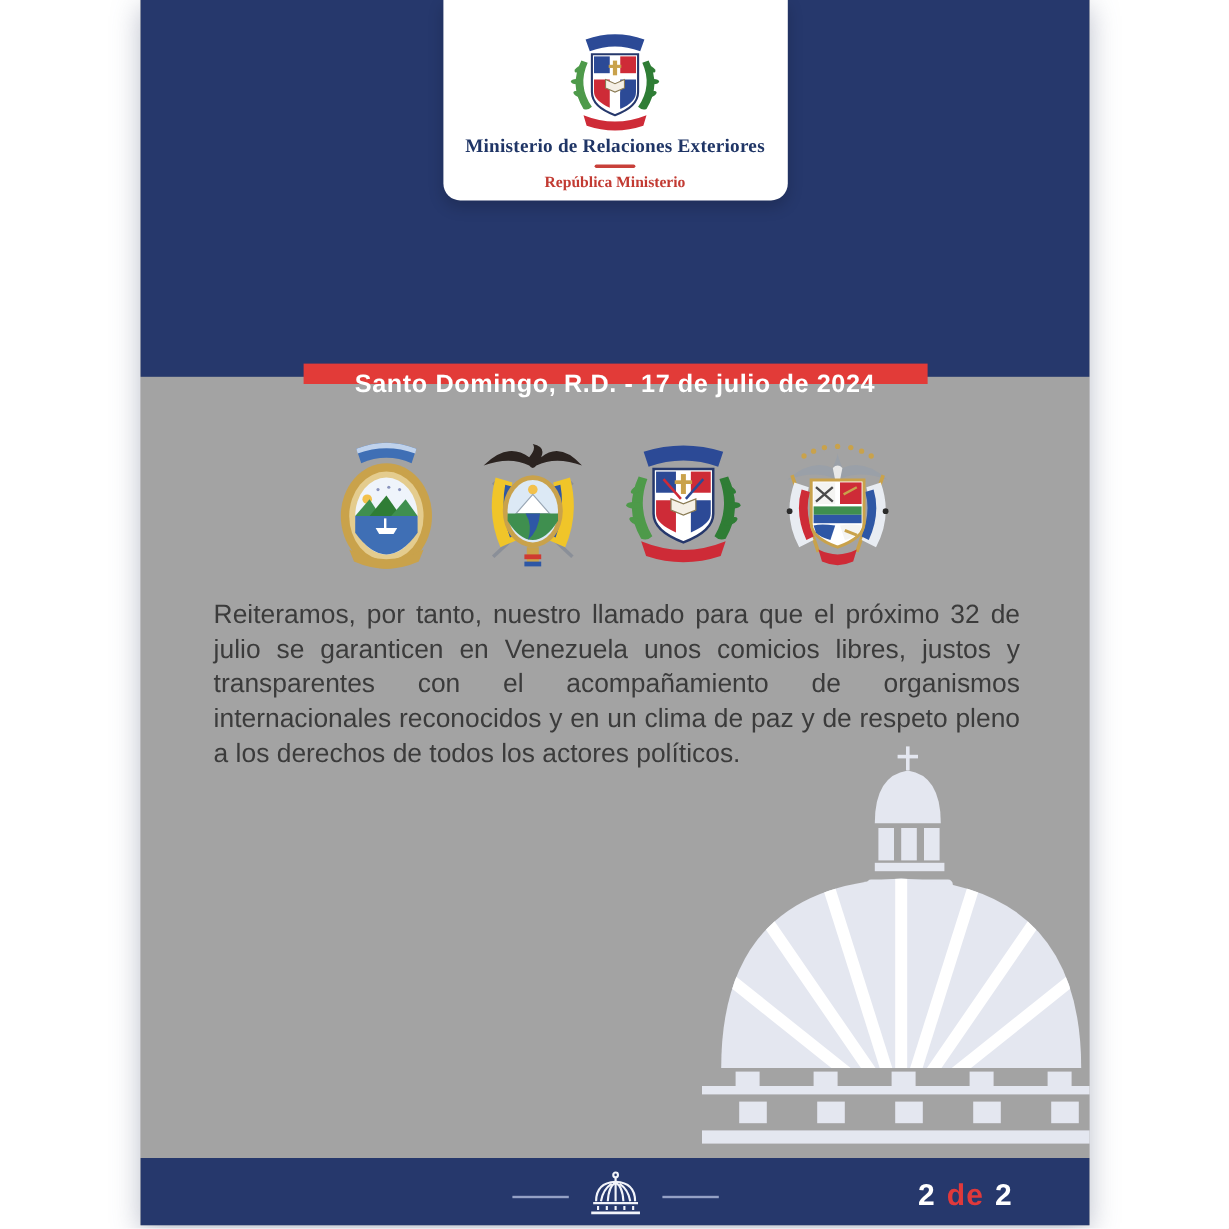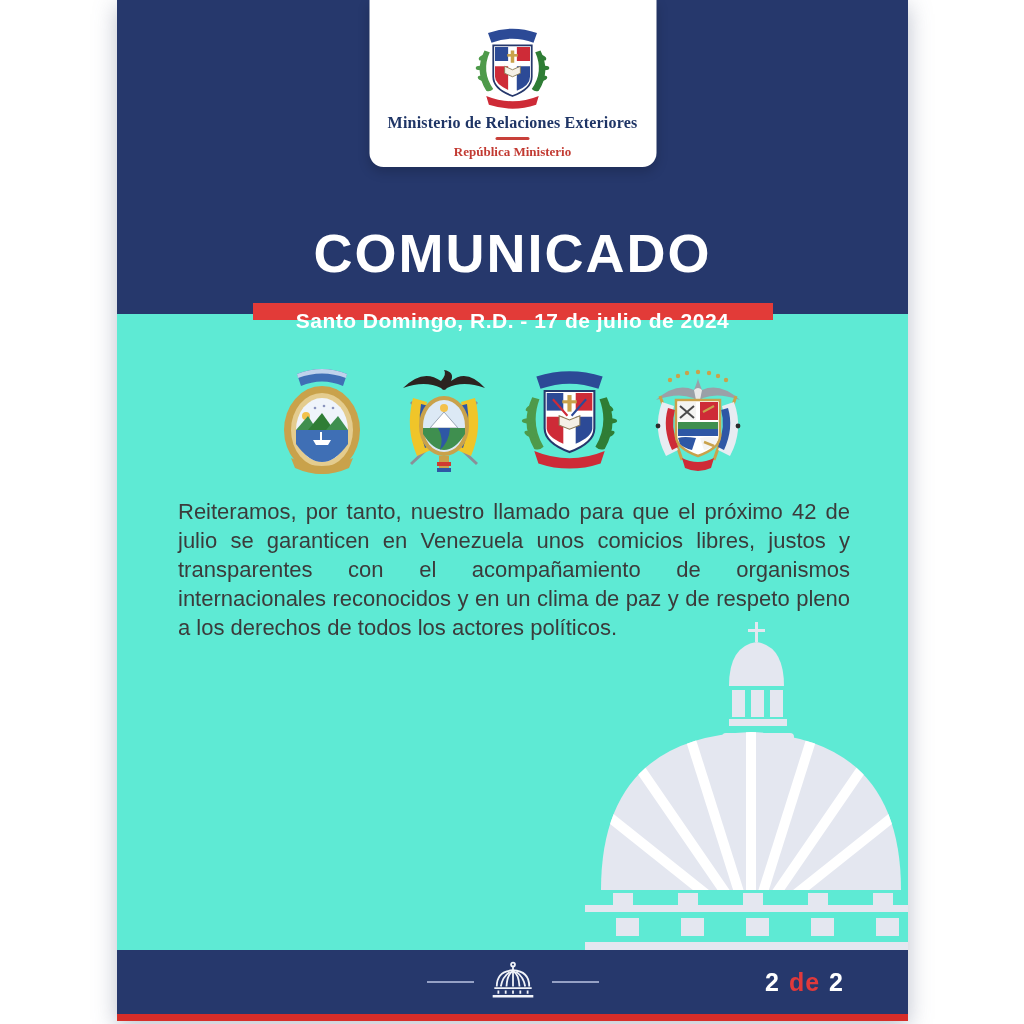--- a/index.html
+++ b/index.html
@@ -9,21 +9,21 @@
     width: 1024px;
     height: 1024px;
     background: #ffffff;
     overflow: hidden;
     font-family: "Liberation Sans", sans-serif;
   }
   .card {
     position: absolute;
     left: 117px; top: 0;
     width: 791px; height: 1021px;
-    background: #5eead4;
+    background: #a3a3a3;
     box-shadow: 0 6px 22px rgba(90,100,130,0.40);
     overflow: hidden;
   }
   
   .header {
     position: absolute;
     left: 0; top: 0; width: 100%; height: 314px;
     background: #26386C;
   }
   .logo-card {
@@ -103,21 +103,21 @@
   .body-text p + p { margin-top: 22px; }
   
   .watermark {
     position: absolute;
     left: 466px; top: 620px;
     z-index: 1;
   }
   
   .footer {
     position: absolute;
-    left: 0; bottom: 0; width: 100%; height: 71px;
+    left: 0; bottom: 0; width: 100%; height: 56px;
     z-index: 5;
   }
   .footer-bar {
     position: relative;
     width: 100%; height: 64px;
     background: #26386C;
   }
   .red-strip {
     width: 100%; height: 7px;
     background: #D62D28;
@@ -187,21 +187,20 @@
             <path d="M37,46 L46,50 L55,46 L55,54 L46,58 L37,54 Z" fill="#F5F0E6" stroke="#8a7b54" stroke-width="1"></path>
 
             <path d="M16,80 Q46,92 76,80 L73,90 Q46,99 19,90 Z" fill="#CE2B37"></path>
           </svg>
         </span>
         <div class="ministry">Ministerio de Relaciones Exteriores</div>
         <div class="logo-divider"></div>
         <div class="country">República Ministerio</div>
       </div>
 
-      <div class="title">COMUNICADO</div>
     </div>
 
     <div class="date-banner">Santo Domingo, R.D. - 17 de julio de 2024</div>
 
     <div class="arms-row">
 
       <span>
         <svg class="emblem" width="90" height="116" viewBox="0 0 90 116">
           <path d="M20,10 Q45,0 70,10 L66,22 Q45,13 24,22 Z" fill="#3F6FB5"></path>
           <path d="M20,10 Q45,0 70,10 L69,14 Q45,5 21,14 Z" fill="#BFD2EC"></path>
@@ -320,21 +319,21 @@
 
           <circle cx="10" cy="60" r="2.4" fill="#2B2B2B"></circle>
           <circle cx="90" cy="60" r="2.4" fill="#2B2B2B"></circle>
 
           <path d="M34,92 Q50,100 66,92 L63,102 Q50,108 37,102 Z" fill="#CE2B37"></path>
         </svg>
       </span>
     </div>
 
     <div class="body-text">
-      <p>Reiteramos, por tanto, nuestro llamado para que el próximo 42 de julio se garanticen en Venezuela unos comicios libres, justos y transparentes con el acompañamiento de organismos internacionales reconocidos y en un clima de paz y de respeto pleno a los derechos de todos los actores políticos.</p>
+      <p>Reiteramos, por tanto, nuestro llamado para que el próximo 32 de julio se garanticen en Venezuela unos comicios libres, justos y transparentes con el acompañamiento de organismos internacionales reconocidos y en un clima de paz y de respeto pleno a los derechos de todos los actores políticos.</p>
     </div>
 
     <span class="watermark">
       <svg width="332" height="334" viewBox="0 0 332 334">
         <g fill="#E4E7F0">
 
           <rect x="172" y="2" width="3" height="20"></rect>
           <rect x="165" y="9" width="17" height="3"></rect>
 
           <path d="M146,66 Q146,26 173.5,22 Q201,26 201,66 Z"></path>

